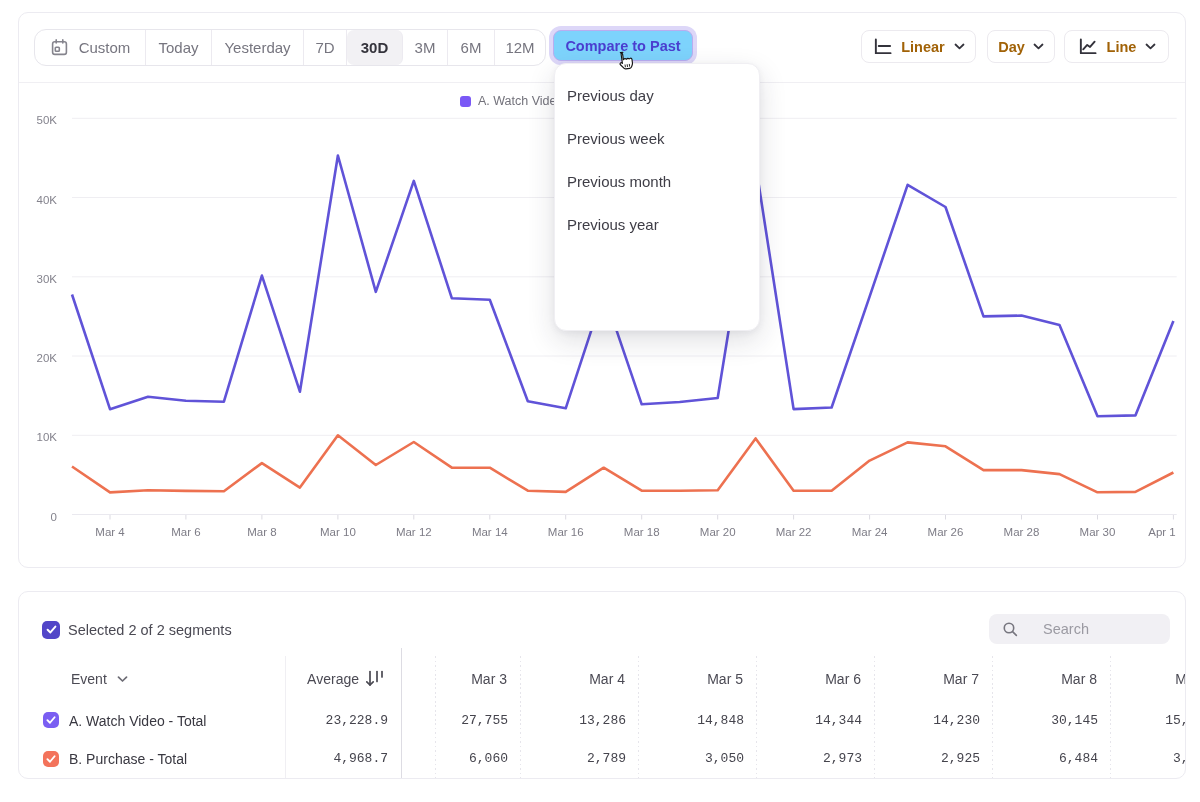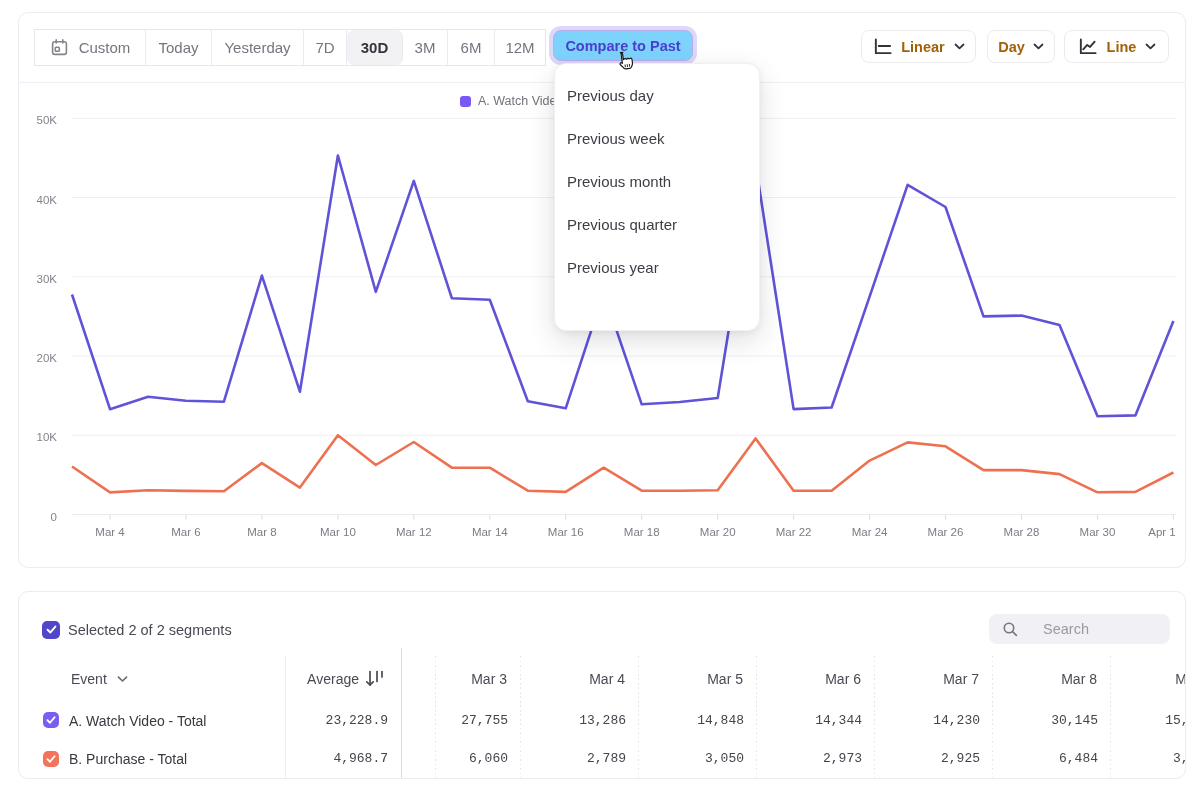--- a/index.html
+++ b/index.html
@@ -1,18 +1,18 @@
 <!DOCTYPE html>
 <html><head><meta charset="utf-8">
 <style>
 *{margin:0;padding:0;box-sizing:border-box}
 html,body{width:1200px;height:802px;background:#fff;font-family:"Liberation Sans",sans-serif;overflow:hidden;position:relative}
 .abs{position:absolute}
 .card{position:absolute;background:#fff;border:1px solid #ecebf1;border-radius:10px}
-.seg{position:absolute;left:34px;top:29px;height:37px;display:flex;align-items:stretch;border:1px solid #e7e6ec;border-radius:0;background:#fff;z-index:3}
+.seg{position:absolute;left:34px;top:29px;height:37px;display:flex;align-items:stretch;border:1px solid #e7e6ec;border-radius:12px;background:#fff;z-index:3}
 .seg .it{display:flex;align-items:center;justify-content:center;font-size:15px;color:#76757f;border-right:1px solid #eceaf0;position:relative}
 .seg .it:last-child{border-right:none}
 .btn{position:absolute;display:flex;align-items:center;justify-content:center;border:1px solid #eceaef;border-radius:8px;background:#fff;font-size:14.5px;color:#a16207;font-weight:bold;z-index:3}
 .menu{position:absolute;left:554px;top:63px;width:206px;height:268px;background:#fff;border:1px solid #f0eff3;border-radius:12px;box-shadow:0 10px 28px rgba(35,32,60,.14),0 2px 6px rgba(35,32,60,.06);z-index:10;padding-top:10px}
 .menu .mi{height:43px;display:flex;align-items:center;padding-left:12px;font-size:15px;color:#3e3d46}
 .vline{position:absolute;width:1px;background:#efeef2}
 .dot{background:repeating-linear-gradient(to bottom,#e6e5eb 0 1.5px,transparent 1.5px 4.5px)!important}
 .num{font-family:"Liberation Mono",monospace;font-size:13px;color:#45444d}
 .hdr{font-size:14px;font-weight:normal;color:#4b4a54}
 .cb{position:absolute;border-radius:5px;display:flex;align-items:center;justify-content:center}
@@ -119,21 +119,20 @@
   </g>
 
   <polyline fill="none" stroke="#6053d8" stroke-width="2.6" stroke-linejoin="round" points="72.0,294.5 110.0,409.2 148.0,396.8 185.9,400.8 223.9,401.7 261.9,275.6 299.9,391.7 337.9,155.5 375.8,291.8 413.8,180.9 451.8,298.2 489.8,299.7 527.8,401.2 565.7,408.3 603.7,292.6 641.7,404.3 679.7,402.0 717.7,398.0 755.6,164.2 793.6,409.1 831.6,407.5 869.6,296.6 907.6,184.8 945.5,207.0 983.5,316.4 1021.5,315.6 1059.5,325.1 1097.5,416.2 1135.4,415.4 1173.4,321.1"></polyline>
   <polyline fill="none" stroke="#ed7150" stroke-width="2.6" stroke-linejoin="round" points="72.0,466.5 110.0,492.4 148.0,490.3 185.9,490.9 223.9,491.3 261.9,463.1 299.9,487.6 337.9,435.3 375.8,465.0 413.8,442.0 451.8,467.7 489.8,467.7 527.8,490.7 565.7,491.9 603.7,467.7 641.7,490.7 679.7,490.7 717.7,490.3 755.6,438.4 793.6,490.7 831.6,490.7 869.6,460.6 907.6,442.4 945.5,446.3 983.5,470.1 1021.5,470.1 1059.5,474.1 1097.5,492.3 1135.4,491.9 1173.4,472.5"></polyline>
 </svg>
 
 <div class="menu">
   <div class="mi">Previous day</div>
   <div class="mi">Previous week</div>
   <div class="mi">Previous month</div>
-  <div class="mi">Previous quarter</div>
   <div class="mi">Previous year</div>
 </div>
 
 <svg class="abs" style="left:613px;top:51px;z-index:20;transform:rotate(-8deg)" width="22" height="22" viewBox="0 0 20 20">
   <path d="M7.9 1.1c1 0 1.85.8 1.85 1.8v4.85h.2c.25-.4.7-.65 1.2-.65.5 0 .95.25 1.2.65h.45c.25-.3.6-.5 1.05-.5.45 0 .85.2 1.1.55h.35c.25-.25.55-.4.95-.4.7 0 1.25.55 1.25 1.25v2.9c0 .85-.2 1.7-.6 2.4l-.85 1.55c-.35.6-1 .95-1.65.95h-3.6c-.55 0-1.1-.25-1.45-.7l-2.9-3.7c-.4-.5-.3-1.2.2-1.55.45-.3 1.05-.25 1.4.1l.35.4V2.9c0-1 .85-1.8 1.85-1.8z" fill="#fff" stroke="#161616" stroke-width="1.05" stroke-linejoin="round"></path>
   <path d="M10.6 12.4v2.5M12.55 12.4v2.5M14.5 12.4v2.5" stroke="#161616" stroke-width="0.8"></path>
 </svg>
 
 <div class="card" style="left:18px;top:591px;width:1168px;height:188px;overflow:hidden">
 

